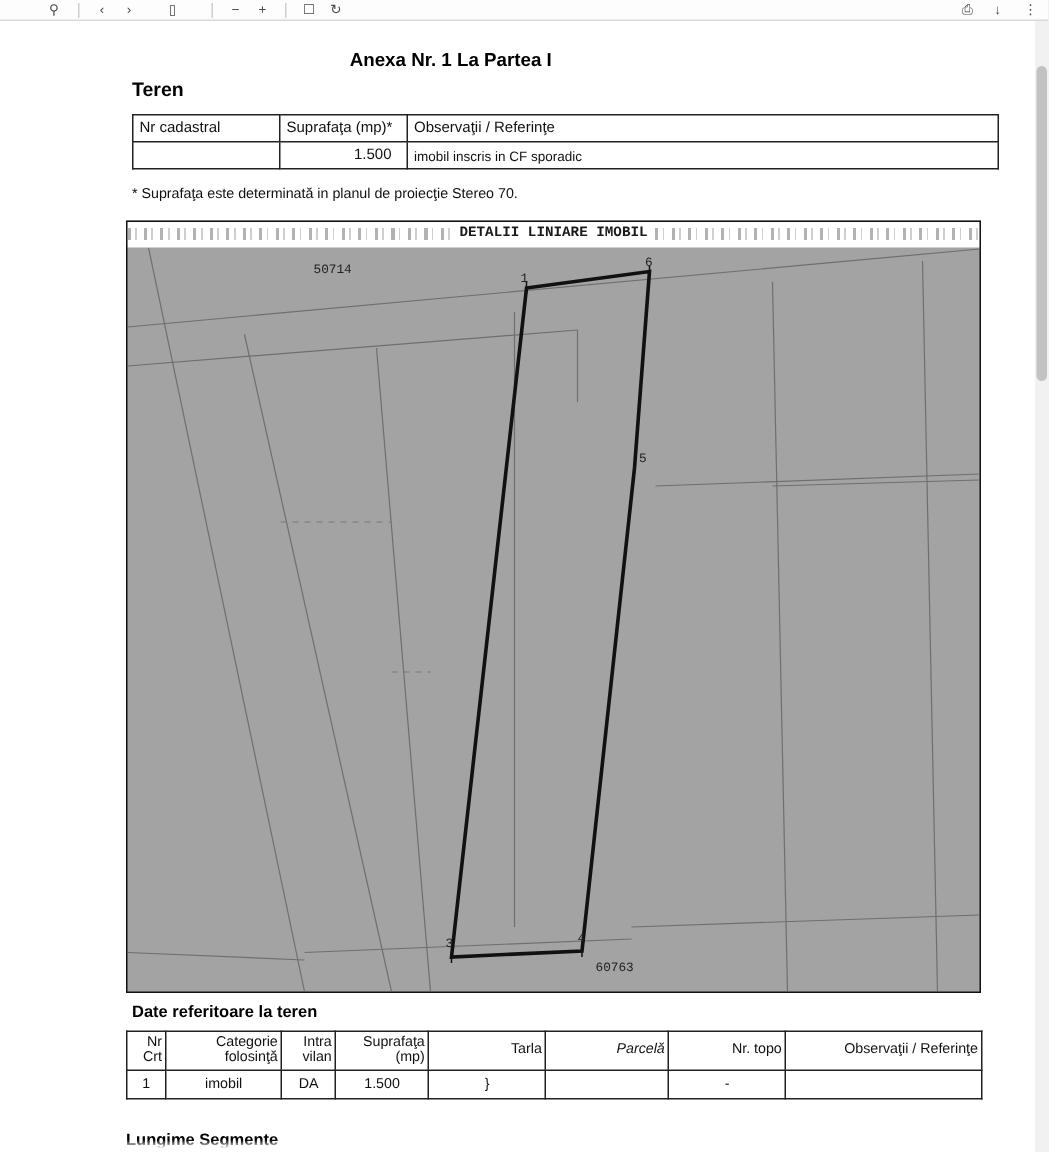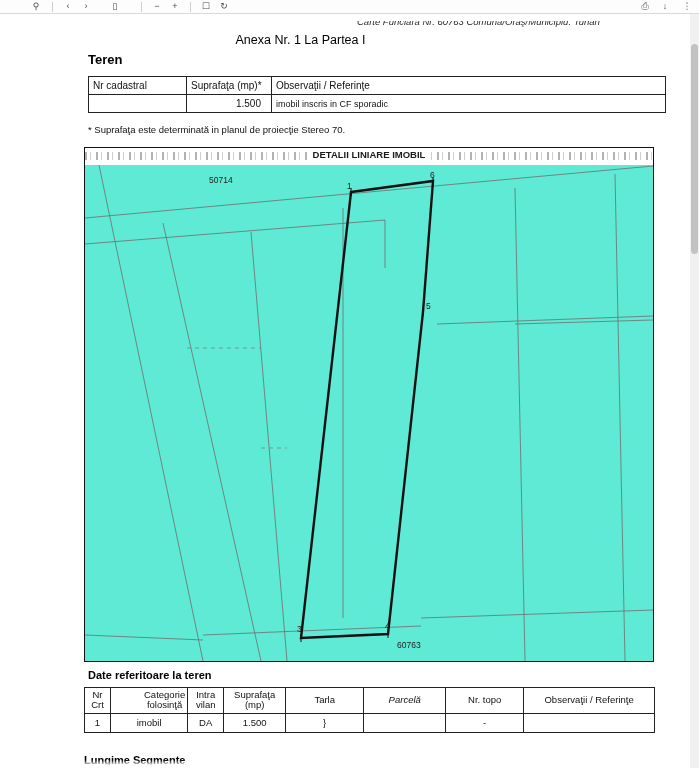--- a/index.html
+++ b/index.html
@@ -85,21 +85,21 @@
     width: 345px; height: 7px;
     background: #ffffff;
   }
 
   .anexa-title {
     position: absolute;
     top: 19px;
     left: 0; width: 601px;
     text-align: center;
     font-size: 12.5px;
-    font-weight: normal;
+    font-weight: bold;
     color: #000;
   }
 
   .teren-title {
     position: absolute;
     top: 38px; left: 88px;
     font-size: 13px;
     font-weight: bold;
     color: #000;
   }
@@ -132,22 +132,23 @@
     font-size: 9.5px;
     color: #111;
   }
 
   
   .map-wrap {
     position: absolute;
     top: 133px; left: 84px;
     width: 570px; height: 515px;
     border: 1px solid #111;
-    background: #5eead4;
-    overflow: hidden;
+    background: #a3a3a3;
+    overflow: hidden;
+    font-family: Liberation Mono, monospace;
   }
   .map-band {
     position: absolute;
     top: 0; left: 0;
     width: 568px; height: 17px;
     background: #ffffff;
     overflow: hidden;
   }
   .map-band .noise {
     position: absolute; top: 4px; left: 0;
@@ -196,21 +197,21 @@
     font-size: 9.5px;
     color: #111;
   }
   .tbl-bot th, .tbl-bot td {
     border: 1px solid #222;
     text-align: center;
     font-weight: normal;
     padding: 2px 2px;
     line-height: 1.1;
   }
-  .tbl-bot th { font-size: 9.5px; }
+  .tbl-bot th { font-size: 9.5px; text-align: right; }
   .tbl-bot .w1 { width: 26px; }
   .tbl-bot .w2 { width: 66px; padding-left: 33px; }
   .tbl-bot .w3 { width: 36px; }
   .tbl-bot .w4 { width: 62px; }
   .tbl-bot .w5 { width: 78px; margin-top: 48px; }
   .tbl-bot .w6 { width: 82px; font-style: italic; }
   .tbl-bot .w7 { width: 78px; }
   .tbl-bot .w8 { width: auto; }
   .tbl-bot td.row1 { height: 19px; }
 
@@ -252,21 +253,20 @@
     <div class="tb-icon" style="width:20px">↓</div>
     <div class="tb-icon" style="width:24px">⋮</div>
   </div>
 
   <div class="vscroll">
     <div class="thumb"></div>
   </div>
 
   <div class="doc">
 
-    <div class="hdr-line">Carte Funciară Nr. 60763 Comuna/Oraş/Municipiu: Tunari</div>
     <div class="hdr-cut"></div>
 
     <div class="anexa-title">Anexa Nr. 1 La Partea I</div>
 
     <div class="teren-title">Teren</div>
 
     <table class="tbl-top">
       <thead>
         <tr>
           <th class="c-nr">Nr cadastral</th>

